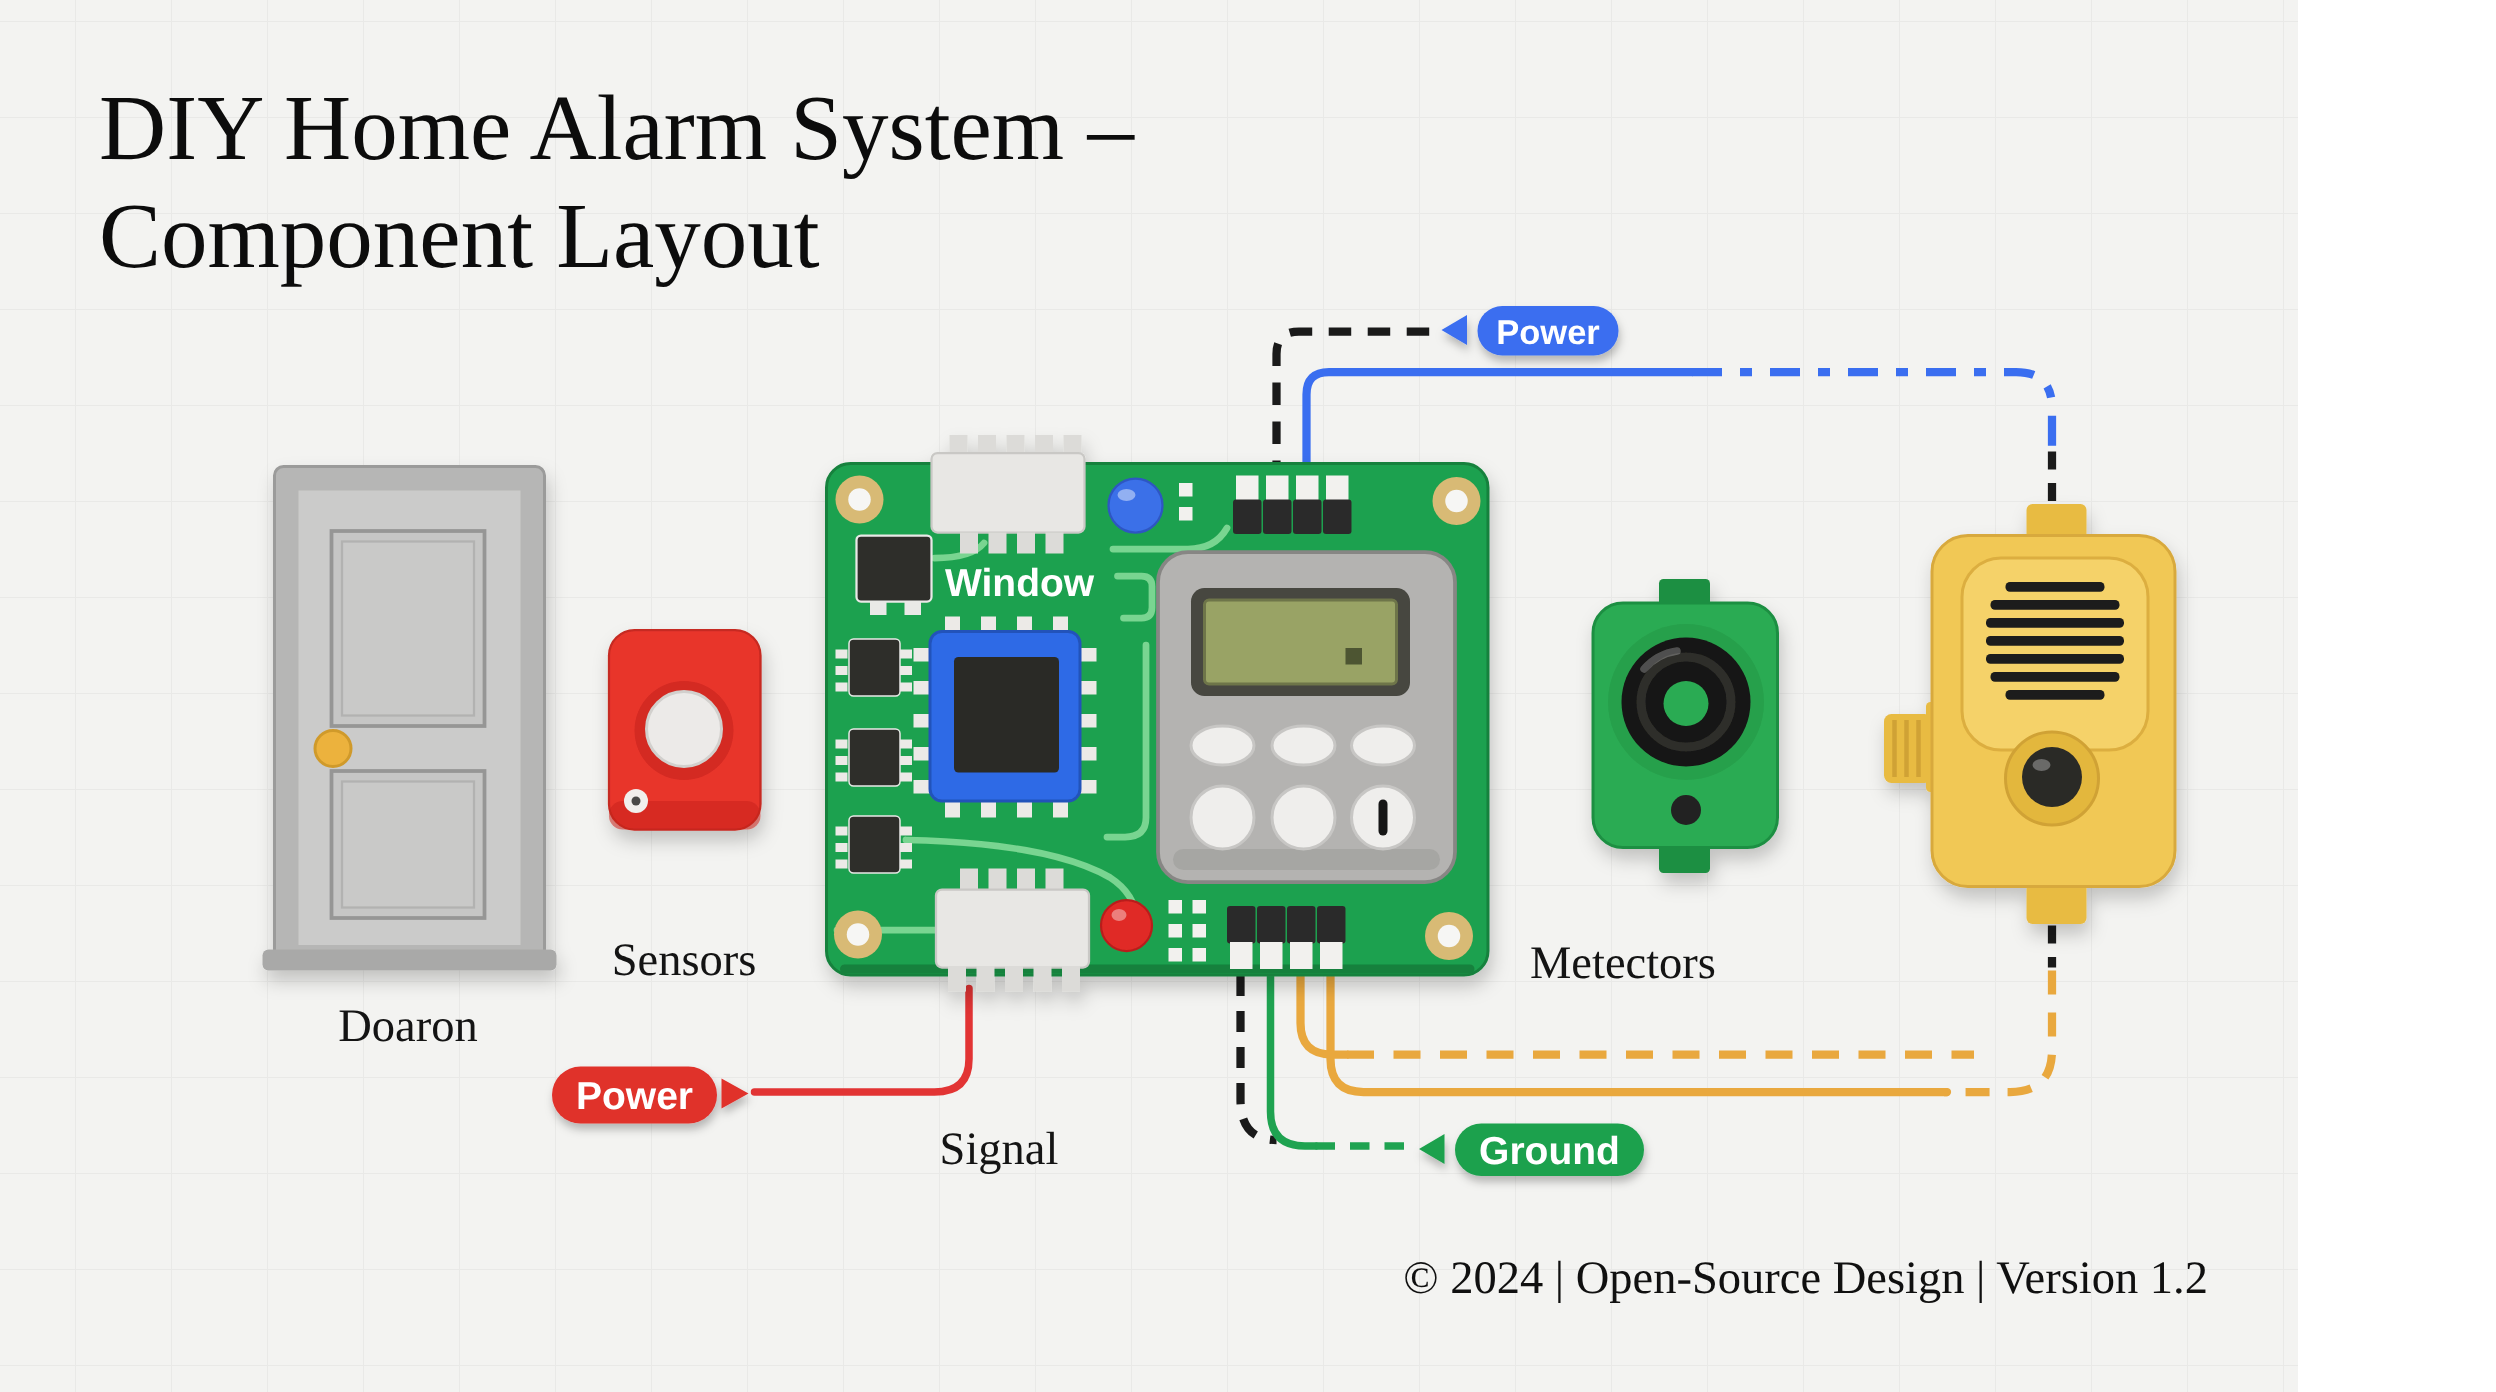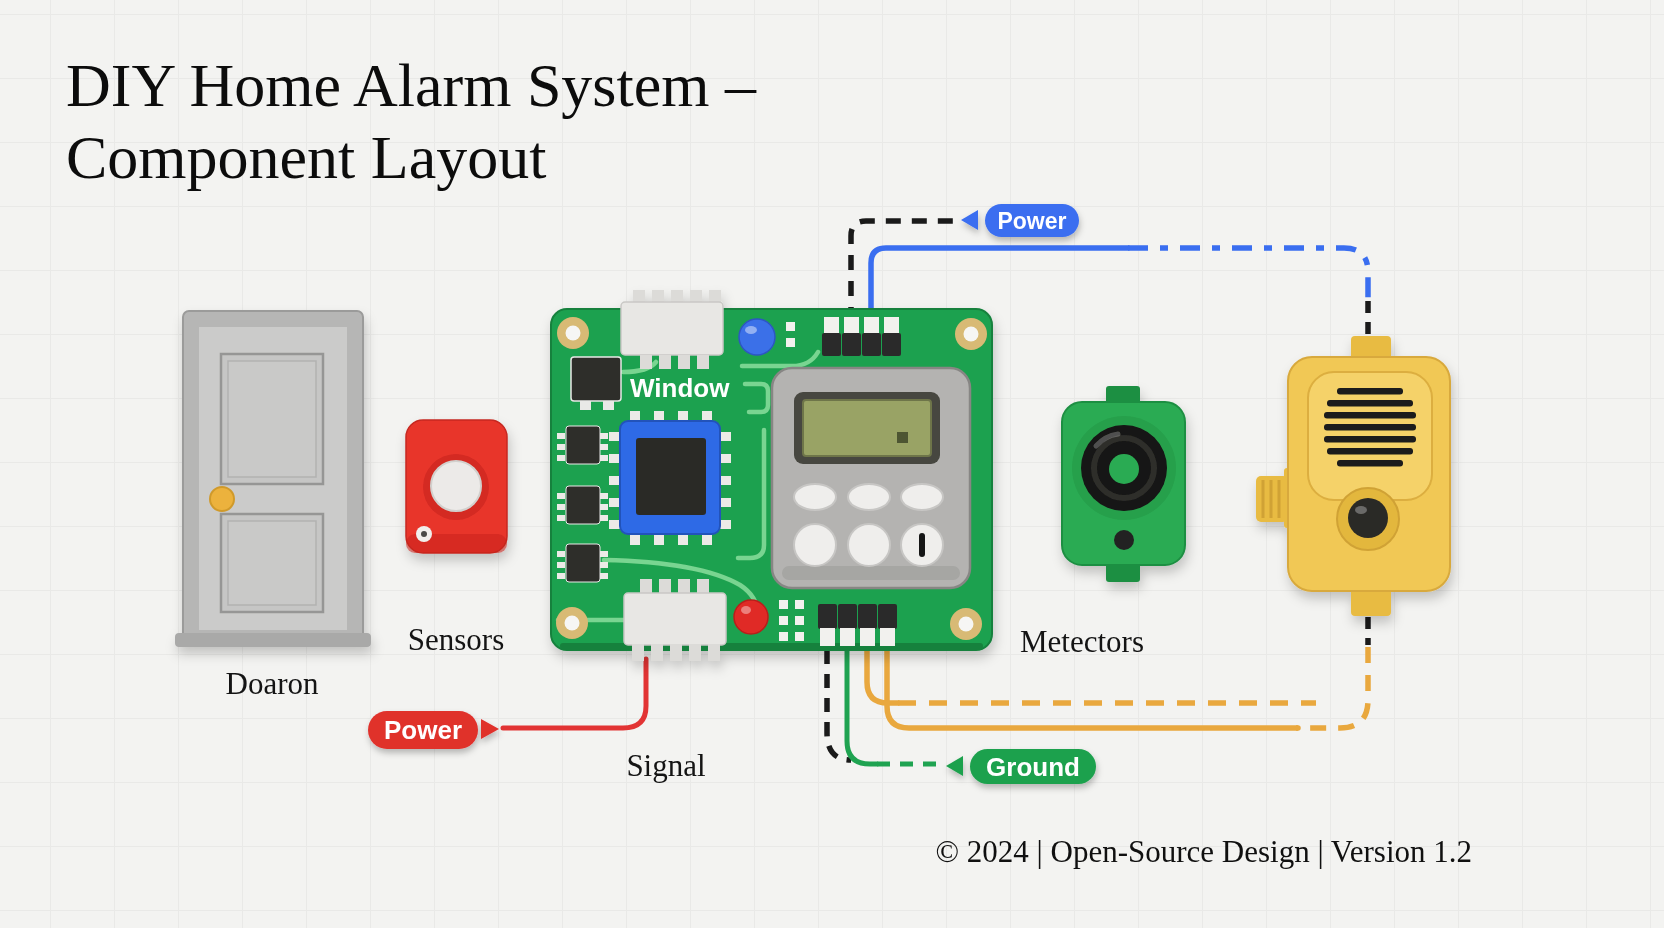--- a/index.html
+++ b/index.html
@@ -1,19 +1,19 @@
 <!DOCTYPE html>
 <html><head>
 <meta charset="utf-8">
 <style>
   html,body{margin:0;padding:0;}
   body{font-family:"Liberation Sans",sans-serif;}
   .stage{
     position:relative;
-    width:1664px;height:928px;
+    width:1532px;height:928px;
     overflow:hidden;
     background-color:#f3f3f1;
     background-image:
       linear-gradient(#e9e9e7 1px, transparent 1px),
       linear-gradient(90deg, #e9e9e7 1px, transparent 1px);
     background-size:64px 64px;
     background-position:-14px 14px;
   }
   svg{position:absolute;inset:0;display:block;}
   text{user-select:none;}

